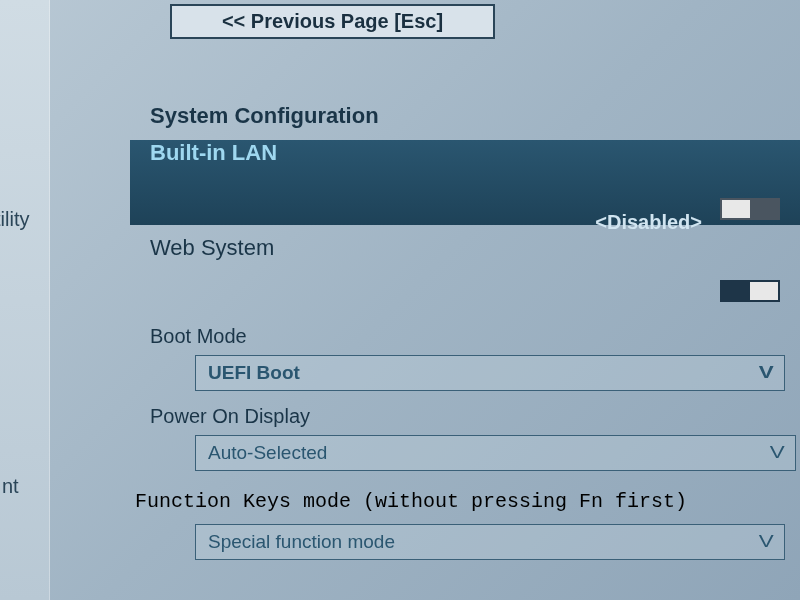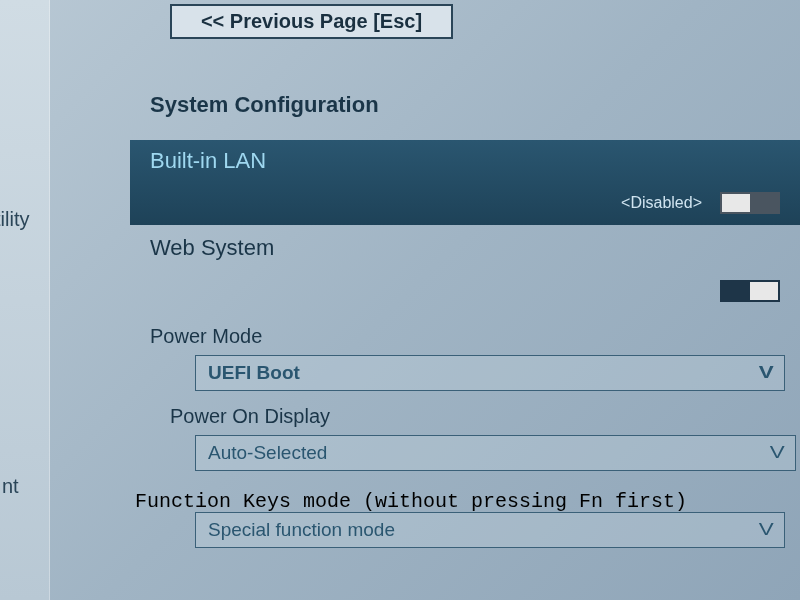--- a/index.html
+++ b/index.html
@@ -43,62 +43,64 @@
     }
     .main {
       flex: 1;
       padding: 0;
       position: relative;
     }
     .prev-button {
       position: absolute;
       top: 4px;
       left: 120px;
-      width: 283px;
+      width: 325px;
       height: 35px;
       background: #d8e2ea;
       border: 2px solid #2a4558;
       font-size: 20px;
       font-weight: bold;
       color: #1a3040;
       cursor: pointer;
       text-align: center;
       line-height: 31px;
     }
     .section-title {
       position: absolute;
-      top: 92px;
+      top: 103px;
       left: 100px;
       font-size: 22px;
       font-weight: bold;
       color: #1a3548;
     }
     .item-lan {
       position: absolute;
       top: 140px;
       left: 80px;
       right: 0;
       height: 85px;
       background: linear-gradient(to bottom, #2a5670, #1e4258);
-      padding: 8px 20px;
+      padding: 0 20px;
+      font-weight: bold;
     }
     .item-lan-title {
       font-size: 22px;
       color: #9fd8f0;
     }
     .item-lan-value-row {
       display: flex;
       justify-content: flex-end;
       align-items: center;
       margin-top: 18px;
       gap: 18px;
     }
     .item-lan-value {
-      font-size: 16px;
+      font-size: 20px;
       color: #d0e4f0;
+      margin-top: 27px;
     }
     .toggle {
       width: 60px;
       height: 22px;
       background: #4a5560;
       position: relative;
       cursor: pointer;
       display: inline-block;
     }
     .toggle .knob {
@@ -168,37 +170,36 @@
       left: 145px;
       right: 15px;
       font-weight: bold;
     }
     .item-power-title {
       position: absolute;
       top: 405px;
       left: 100px;
       font-size: 20px;
       color: #1a3548;
-      margin-left: 20px;
     }
     .dropdown.power {
       top: 435px;
       left: 145px;
       right: 4px;
     }
     .item-fn-title {
       position: absolute;
       top: 490px;
       left: 85px;
       font-size: 20px;
       color: #000000;
       font-family: Liberation Mono, monospace;
     }
     .dropdown.fn {
-      top: 512px;
+      top: 524px;
       left: 145px;
       right: 15px;
     }
   </style>
 </head>
 <body>
 
 <div class="page-wrapper">
   <div class="sidebar">
     <div class="sidebar-label utility">tility</div>
@@ -221,21 +222,21 @@
       </div>
     </div>
 
     <div class="item-webcam-title">Web System</div>
     <div class="item-webcam-value-row">
       <span class="toggle on">
         <span class="knob"></span>
       </span>
     </div>
 
-    <div class="item-bootmode-title">Power Mode</div>
+    <div class="item-bootmode-title">Boot Mode</div>
     <div class="dropdown bootmode">
       <span class="dropdown-text">UEFI Boot</span>
       <span class="chevron">V</span>
     </div>
 
     <div class="item-power-title">Power On Display</div>
     <div class="dropdown power">
       <span class="dropdown-text">Auto-Selected</span>
       <span class="chevron">V</span>
     </div>

